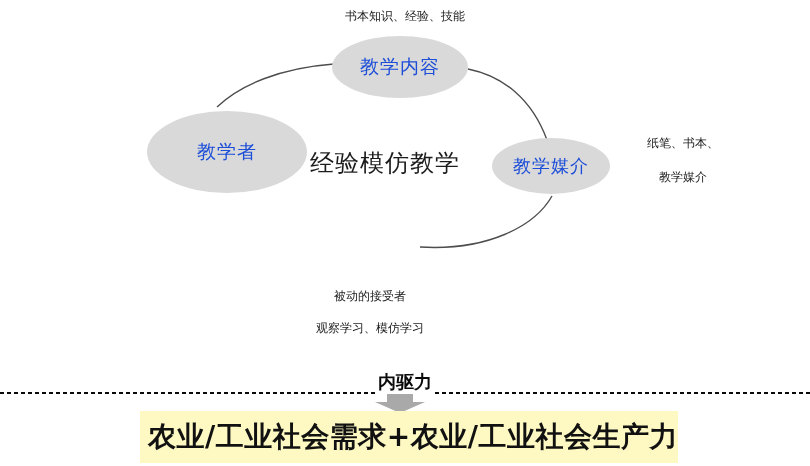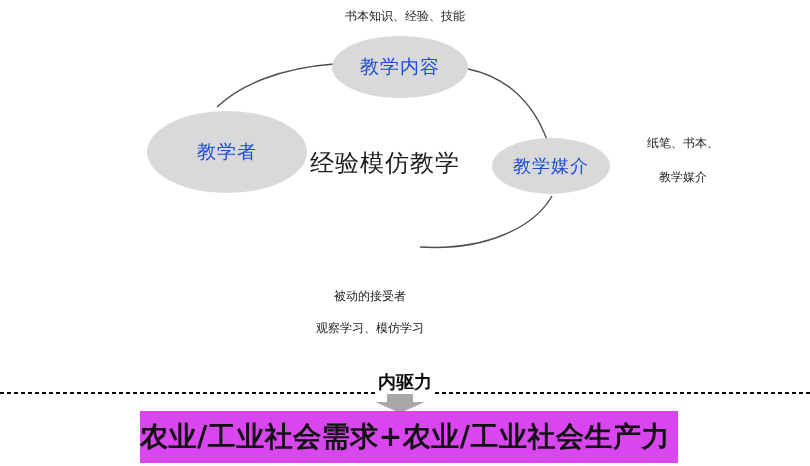--- a/index.html
+++ b/index.html
@@ -71,24 +71,24 @@
     position: absolute;
     left: 375px; top: 394px;
     width: 50px; height: 19px;
     background: #a9a9a9;
     clip-path: polygon(24% 0, 76% 0, 76% 42%, 100% 42%, 50% 100%, 0 42%, 24% 42%);
   }
   .result-box {
     position: absolute;
     left: 140px; top: 411px;
     width: 538px; height: 52px;
-    background: #d946ef;
+    background: #fef9c3;
     display: flex;
     align-items: center;
-    justify-content: flex-start;
+    justify-content: flex-end;
     font-size: 28px;
     font-weight: 700;
     letter-spacing: 0.5px;
     color: #111111;
     white-space: nowrap;
   }
 </style>
 </head>
 <body>
 

